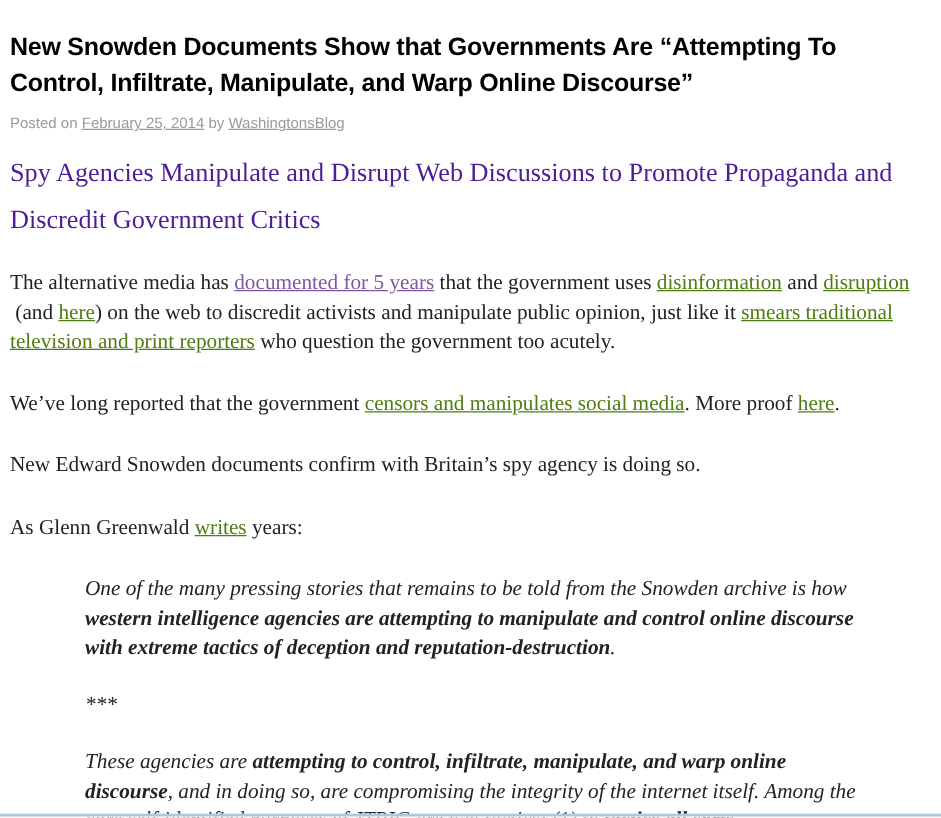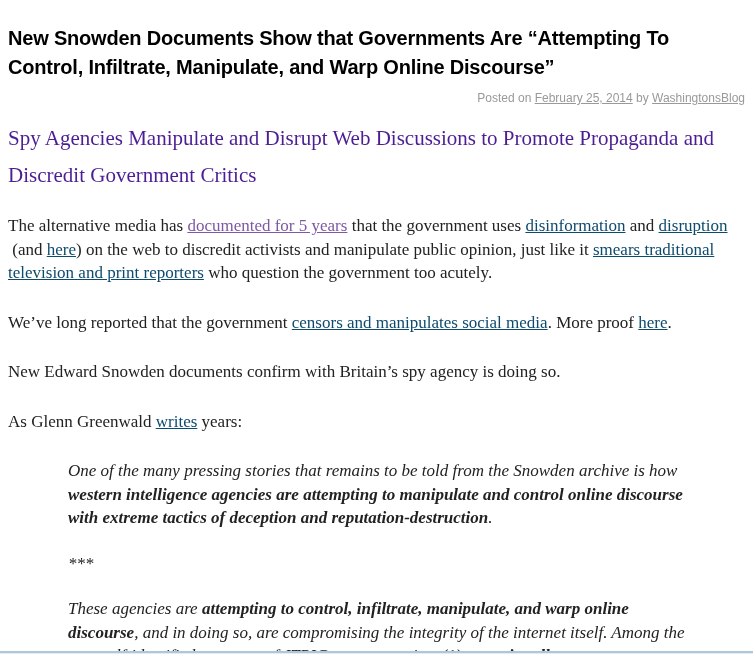--- a/index.html
+++ b/index.html
@@ -12,38 +12,38 @@
 
   h1.post-title {
     font-family:"Liberation Sans", sans-serif;
     font-weight:bold; font-size:20px; line-height:29px;
     letter-spacing:-0.2px;
     color:#000000; margin:0 0 9px 0;
   }
   p.meta {
     font-family:"Liberation Sans", sans-serif;
     font-size:12px; line-height:14px;
-    color:#999999; margin:0 0 15px 0;text-align:right;
+    color:#999999; margin:0 0 15px 0;
   }
   h2.subheading {
     font-family:"Liberation Serif", serif;
     font-weight:normal; font-size:21px; line-height:37px;
     color:#4c1d95; margin:0 0 20px 0;
   }
   p.body-p {
     font-size:17px; line-height:23.5px;
     color:#222222; margin:0 0 26px 0;
   }
   blockquote { margin:0 55px 0 60px; padding:0; }
   blockquote p.body-p { font-style:italic; margin:0 0 22px 0; }
 
   .r-plain {}
   .r-bold { font-weight:bold;margin-top:42px; }
   a.r-link, a.r-visited, a.r-metalink { text-decoration:underline; cursor:pointer; }
-  a.r-link    { color:#0c4a6e;text-decoration:underline; }
+  a.r-link    { color:#4d7c0f;text-decoration:underline; }
   a.r-visited { color:#7e57a5; }
   a.r-metalink{ color:#999999; }
 
   .bottom-edge {
     position:absolute; left:0; bottom:0; width:753px; height:3px;
     box-sizing:border-box;
     background:#e4ebf1;
     border-top:2px solid #b2c6d9;
   }
 </style>

